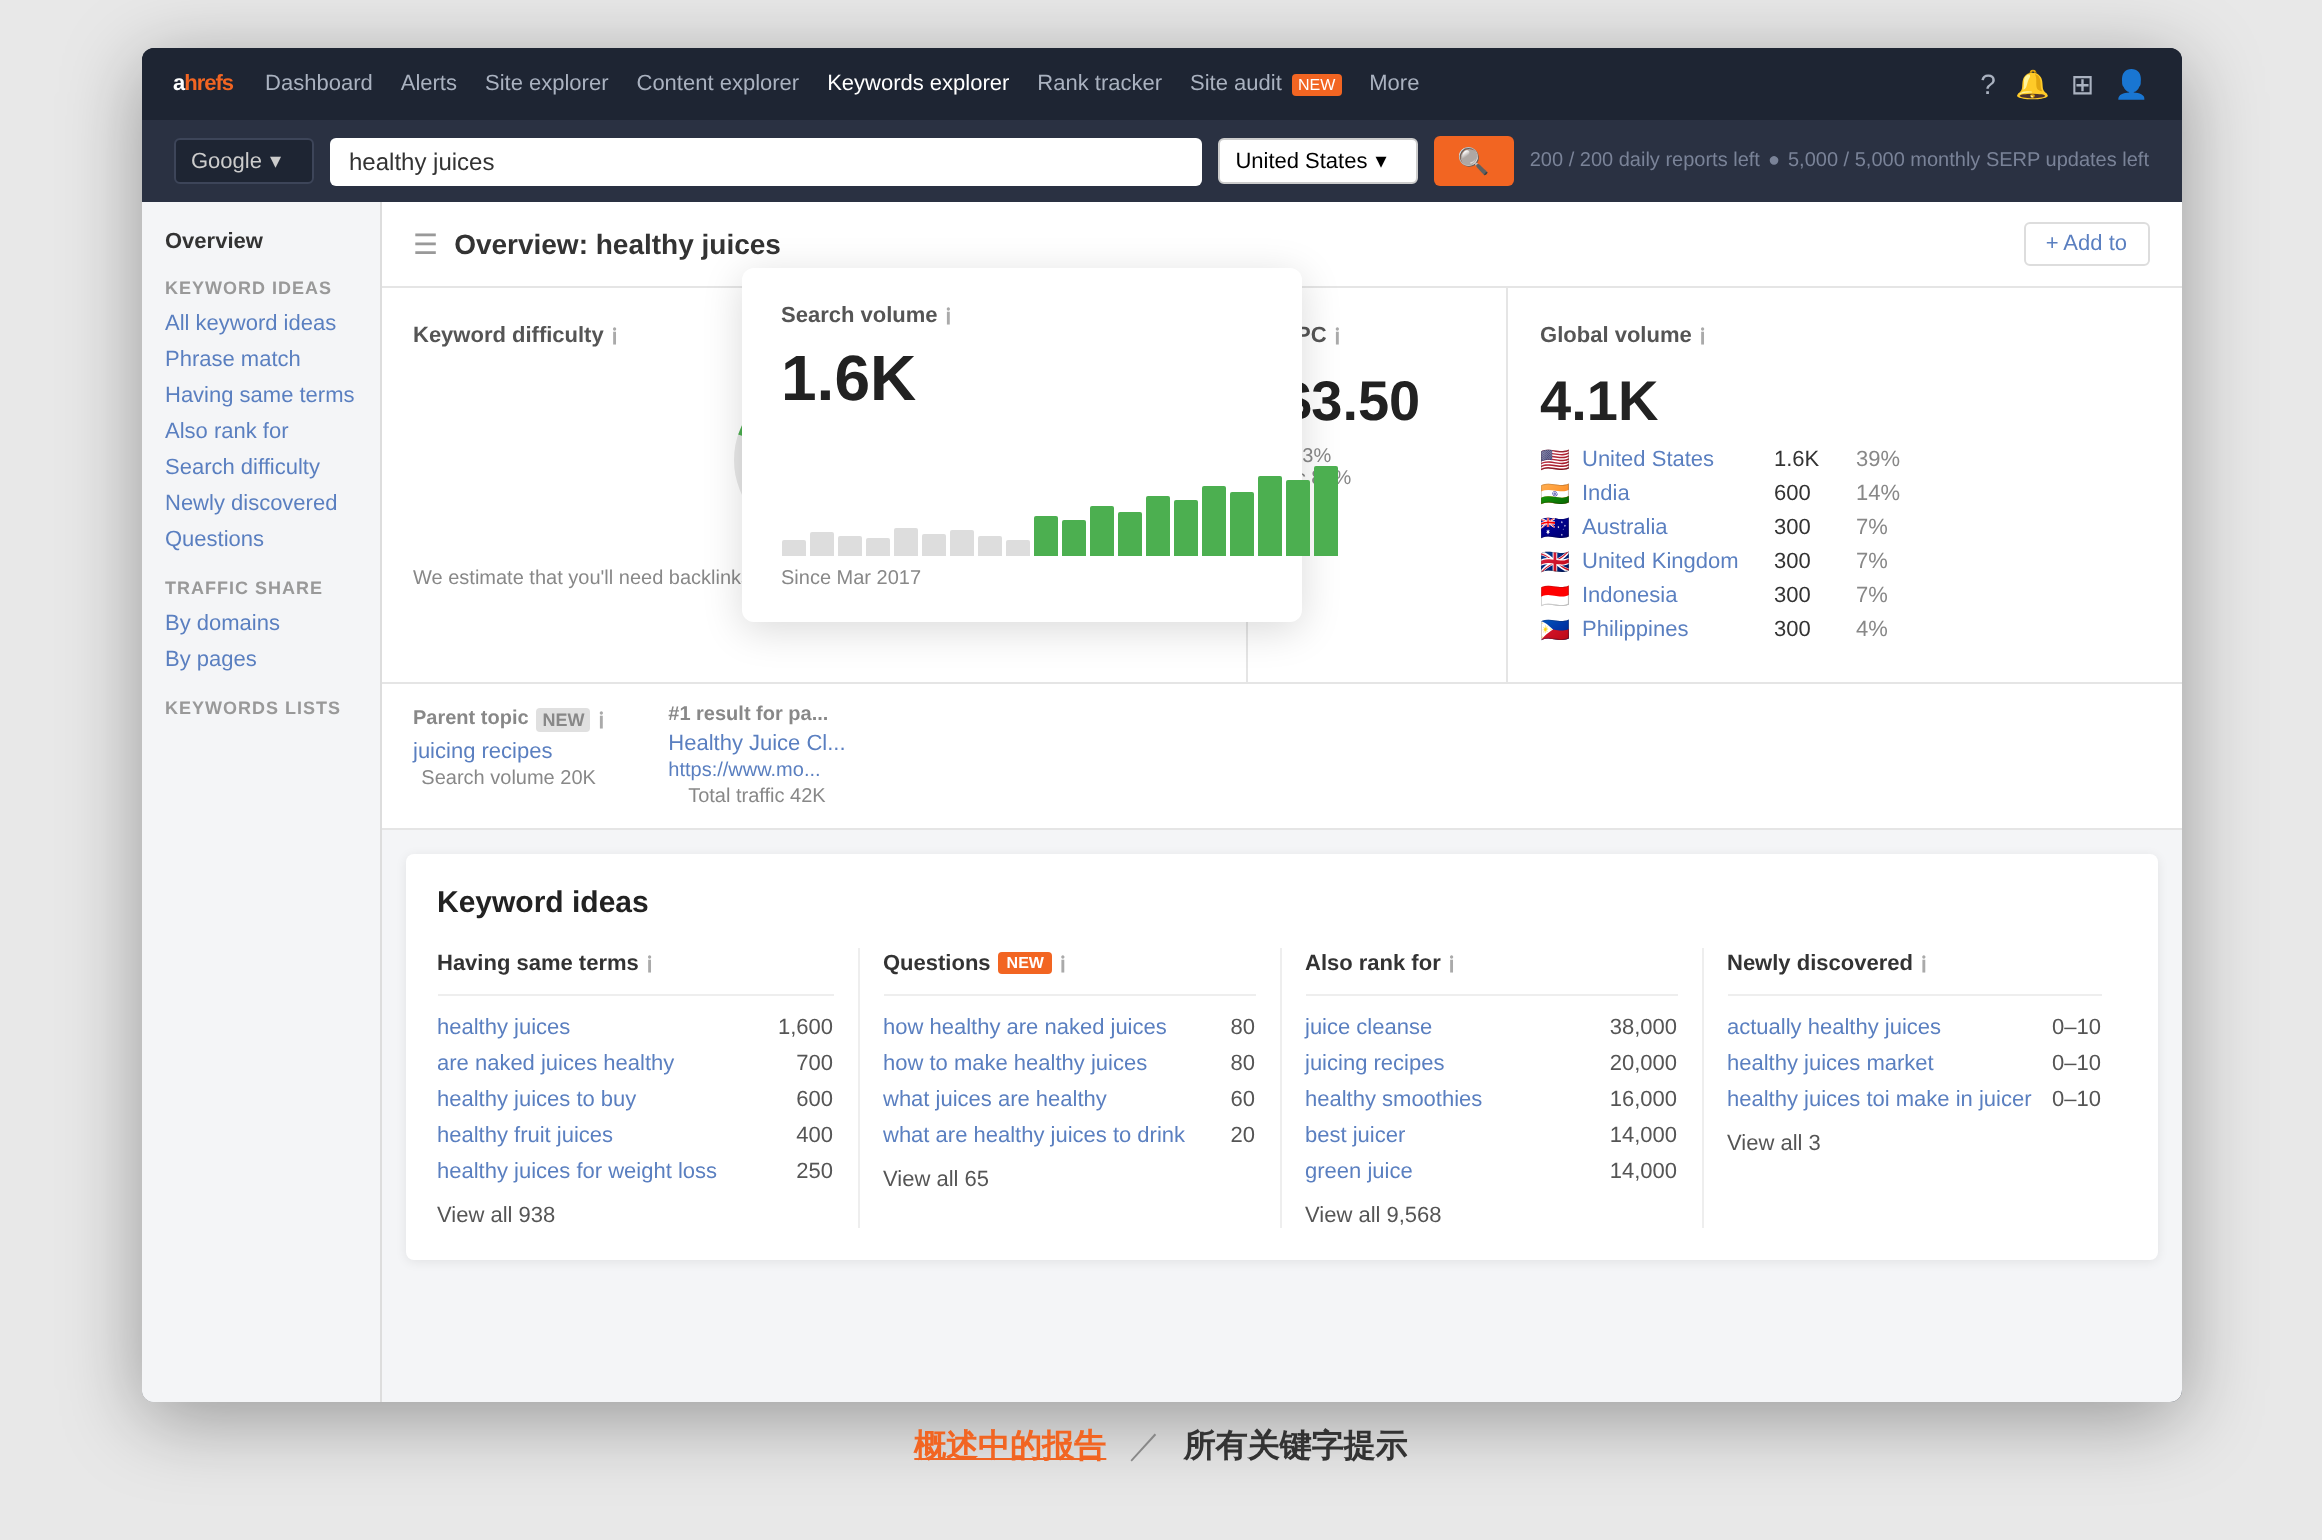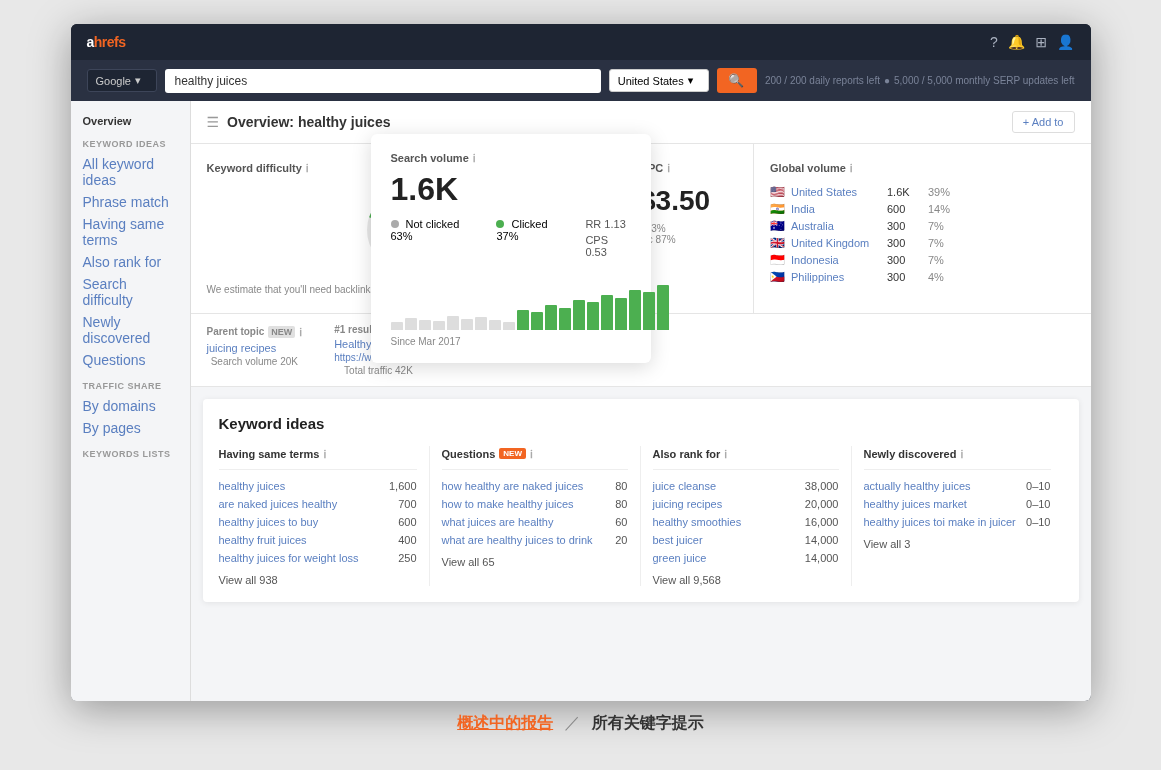--- a/index.html
+++ b/index.html
@@ -29,21 +29,21 @@
     .top-nav {
       background: #1e2533;
       padding: 10px 16px;
       display: flex;
       align-items: center;
       gap: 16px;
     }
     .brand-logo {
       color: #f26522;
       font-weight: 700;
-      font-size: 14px;
+      font-size: 11px;
       letter-spacing: -0.5px;
       text-align: right;
     }
     .brand-logo span { color: white; }
     .nav-links {
       display: flex;
       gap: 14px;
       align-items: center;
     }
     .nav-link {
@@ -159,21 +159,21 @@
     .sidebar-section-title {
       font-size: 9px;
       font-weight: 700;
       color: #999;
       text-transform: uppercase;
       letter-spacing: 0.5px;
       margin-bottom: 6px;
       margin-top: 12px;
     }
     .sidebar-item {
-      font-size: 14px;
+      font-size: 11px;
       color: #5a7fc0;
       cursor: pointer;
       margin-bottom: 4px;
       padding: 1px 0;
     }
 
     
     .content-panel {
       flex: 1;
       padding: 0;
@@ -492,20 +492,30 @@
     }
   </style>
 </head>
 <body>
 
 <div class="browser-chrome">
 
   <div class="top-nav">
     <div class="brand-logo">
       <span>a</span><span style="color:#f26522">hrefs</span>
+    </div>
+    <div class="nav-links">
+      <span class="nav-link">Dashboard</span>
+      <span class="nav-link">Alerts</span>
+      <span class="nav-link">Site explorer</span>
+      <span class="nav-link">Content explorer</span>
+      <span class="nav-link active">Keywords explorer</span>
+      <span class="nav-link">Rank tracker</span>
+      <span class="nav-link">Site audit <span class="nav-badge">NEW</span></span>
+      <span class="nav-link">More</span>
     </div>
     <div class="nav-spacer"></div>
     <div class="nav-icons">
       <span class="nav-icon-btn">?</span>
       <span class="nav-icon-btn">🔔</span>
       <span class="nav-icon-btn">⊞</span>
       <span class="nav-icon-btn">👤</span>
     </div>
   </div>
 
@@ -577,34 +587,20 @@
           </div>
           <div class="diff-desc">We estimate that you'll need backlinks from ~27 websites to rank in top 10 for this keyword</div>
         </div>
 
         <div class="search-volume-popup">
           <div class="sv-title">
             <span>Search volume</span>
             <span class="info-icon">ℹ</span>
           </div>
           <div class="sv-value">1.6K</div>
-          <div class="sv-row">
-            <div>
-              <span class="sv-dot sv-notclicked"></span>
-              <span>Not clicked 63%</span>
-            </div>
-            <div>
-              <span class="sv-dot sv-clicked"></span>
-              <span>Clicked 37%</span>
-            </div>
-            <div class="sv-meta-col">
-              <span>RR 1.13</span>
-              <span>CPS 0.53</span>
-            </div>
-          </div>
 
           <div class="bar-chart">
             <div class="bar-col">
                 <div class="bar-segment bar-gray" style="height:8px"></div>
               </div>
             <div class="bar-col">
                 <div class="bar-segment bar-gray" style="height:12px"></div>
               </div>
             <div class="bar-col">
                 <div class="bar-segment bar-gray" style="height:10px"></div>
@@ -672,20 +668,21 @@
           <div class="cpc-value">$3.50</div>
           <div class="cpc-sub">133%</div>
           <div class="cpc-sub">hic 87%</div>
         </div>
 
         <div class="global-card">
           <div class="metric-card-title">
             <span>Global volume</span>
             <span class="info-icon">ℹ</span>
           </div>
+          <div class="global-value">4.1K</div>
           <div>
             <div class="country-row">
               <span class="flag-emoji">🇺🇸</span>
               <span class="country-name">United States</span>
               <span class="country-val">1.6K</span>
               <span class="country-pct">39%</span>
             </div>
             <div class="country-row">
               <span class="flag-emoji">🇮🇳</span>
               <span class="country-name">India</span>

